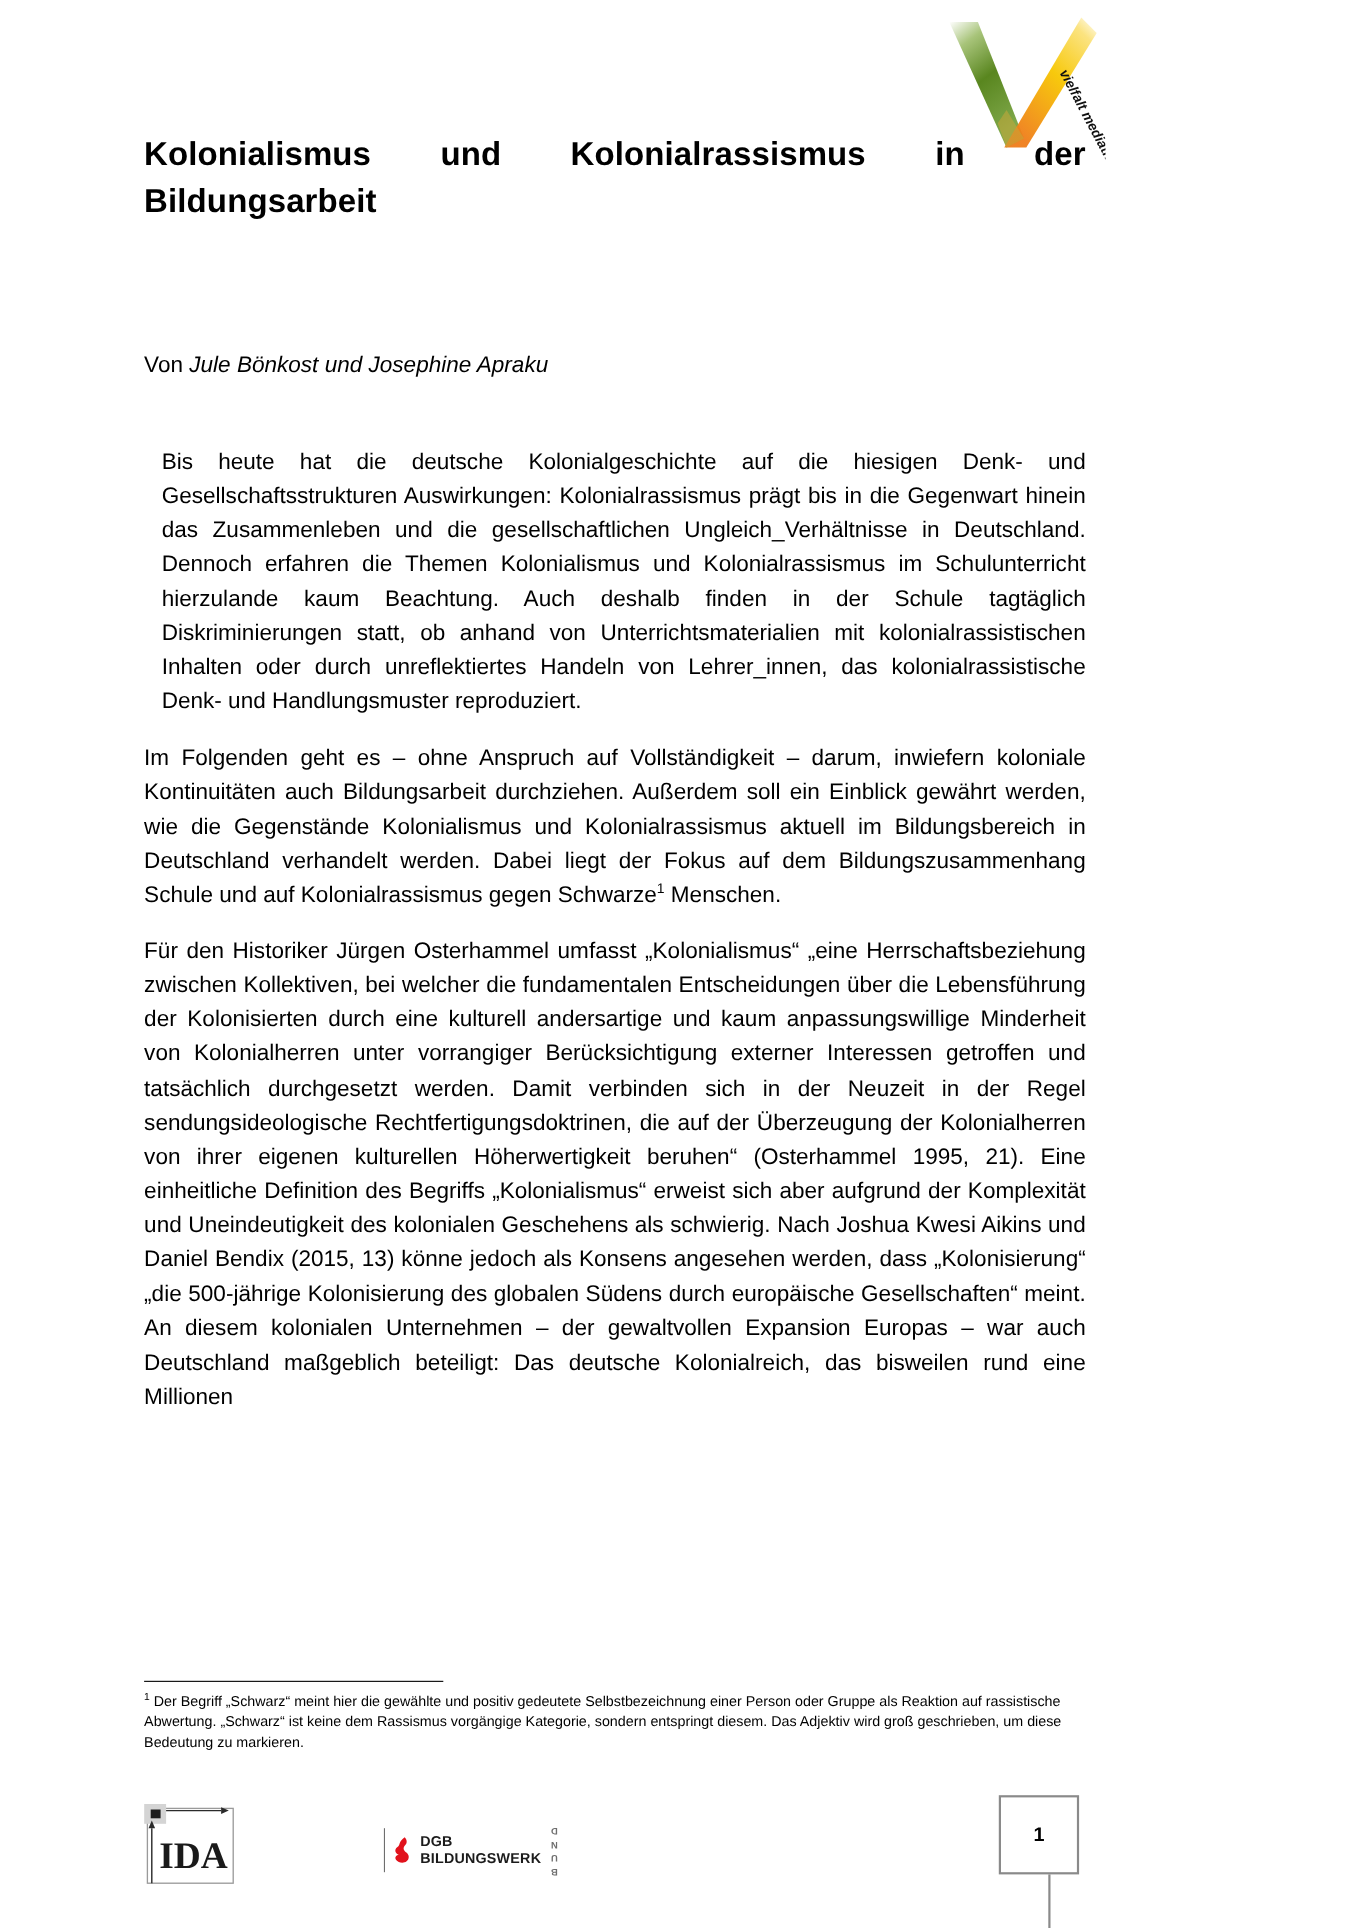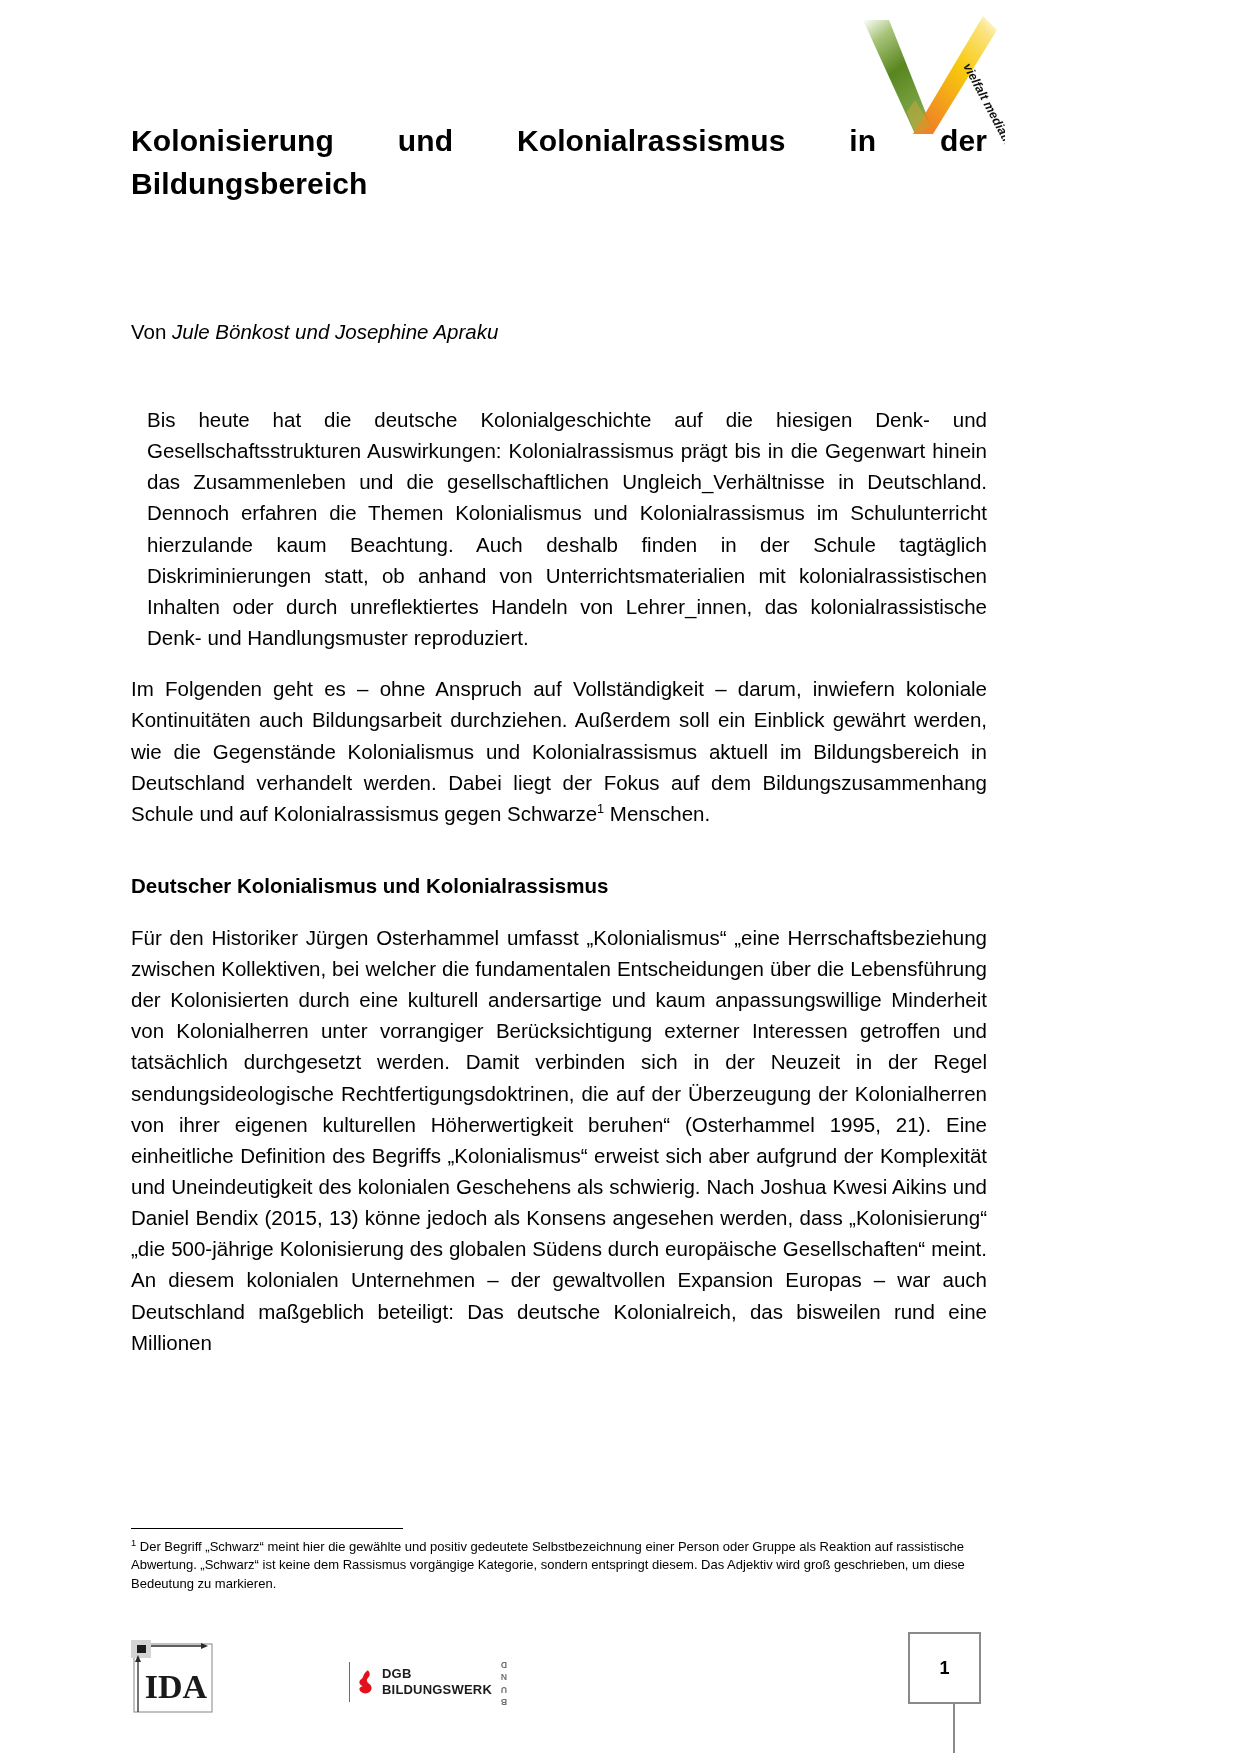--- a/index.html
+++ b/index.html
@@ -216,33 +216,32 @@
 
       <polygon points="70,92 86,118 70,126 62,104" fill="#c6a83a" opacity="0.55"></polygon>
 
       <text x="118" y="58" transform="rotate(62 118 58)" font-family="'Liberation Sans', sans-serif" font-size="12.5" font-weight="bold" font-style="italic" fill="#111111">vielfalt mediathek</text>
     </svg>
   </div>
 
   <div class="content">
 
     <h1 class="doc-title">
-      <span class="line1">Kolonisierung und Kolonialrassismus in der</span>
-      <span class="line2">Bildungsbereich</span>
+      <span class="line1">Kolonialismus und Kolonialrassismus in der</span>
+      <span class="line2">Bildungsarbeit</span>
     </h1>
 
     <div class="byline">
       <span>Von </span><em>Jule Bönkost und Josephine Apraku</em>
     </div>
 
     <p class="body first">Bis heute hat die deutsche Kolonialgeschichte auf die hiesigen Denk- und Gesellschaftsstrukturen Auswirkungen: Kolonialrassismus prägt bis in die Gegenwart hinein das Zusammenleben und die gesellschaftlichen Ungleich_Verhältnisse in Deutschland. Dennoch erfahren die Themen Kolonialismus und Kolonialrassismus im Schulunterricht hierzulande kaum Beachtung. Auch deshalb finden in der Schule tagtäglich Diskriminierungen statt, ob anhand von Unterrichtsmaterialien mit kolonialrassistischen Inhalten oder durch unreflektiertes Handeln von Lehrer_innen, das kolonialrassistische Denk- und Handlungsmuster reproduziert.</p>
 
     <p class="body"><span>Im Folgenden geht es – ohne Anspruch auf Vollständigkeit – darum, inwiefern koloniale Kontinuitäten auch Bildungsarbeit durchziehen. Außerdem soll ein Einblick gewährt werden, wie die Gegenstände Kolonialismus und Kolonialrassismus aktuell im Bildungsbereich in Deutschland verhandelt werden. Dabei liegt der Fokus auf dem Bildungszusammenhang Schule und auf Kolonialrassismus gegen Schwarze</span><sup class="fn">1</sup><span> Menschen.</span></p>
 
-    <h2 class="sec-heading">Deutscher Kolonialismus und Kolonialrassismus</h2>
 
     <p class="body">Für den Historiker Jürgen Osterhammel umfasst „Kolonialismus“ „eine Herrschaftsbeziehung zwischen Kollektiven, bei welcher die fundamentalen Entscheidungen über die Lebensführung der Kolonisierten durch eine kulturell andersartige und kaum anpassungswillige Minderheit von Kolonialherren unter vorrangiger Berücksichtigung externer Interessen getroffen und tatsächlich durchgesetzt werden. Damit verbinden sich in der Neuzeit in der Regel sendungsideologische Rechtfertigungsdoktrinen, die auf der Überzeugung der Kolonialherren von ihrer eigenen kulturellen Höherwertigkeit beruhen“ (Osterhammel 1995, 21). Eine einheitliche Definition des Begriffs „Kolonialismus“ erweist sich aber aufgrund der Komplexität und Uneindeutigkeit des kolonialen Geschehens als schwierig. Nach Joshua Kwesi Aikins und Daniel Bendix (2015, 13) könne jedoch als Konsens angesehen werden, dass „Kolonisierung“ „die 500-jährige Kolonisierung des globalen Südens durch europäische Gesellschaften“ meint. An diesem kolonialen Unternehmen – der gewaltvollen Expansion Europas – war auch Deutschland maßgeblich beteiligt: Das deutsche Kolonialreich, das bisweilen rund eine Millionen</p>
   </div>
 
   <div class="footnote-area">
     <div class="footnote-rule"></div>
     <p class="footnote-text"><sup>1</sup><span> Der Begriff „Schwarz“ meint hier die gewählte und positiv gedeutete Selbstbezeichnung einer Person oder Gruppe als Reaktion auf rassistische Abwertung. „Schwarz“ ist keine dem Rassismus vorgängige Kategorie, sondern entspringt diesem. Das Adjektiv wird groß geschrieben, um diese Bedeutung zu markieren.</span></p>
   </div>
 
   <div class="footer">

